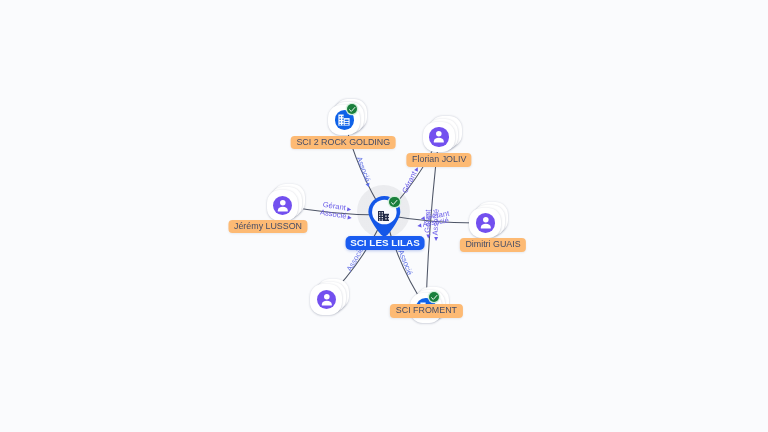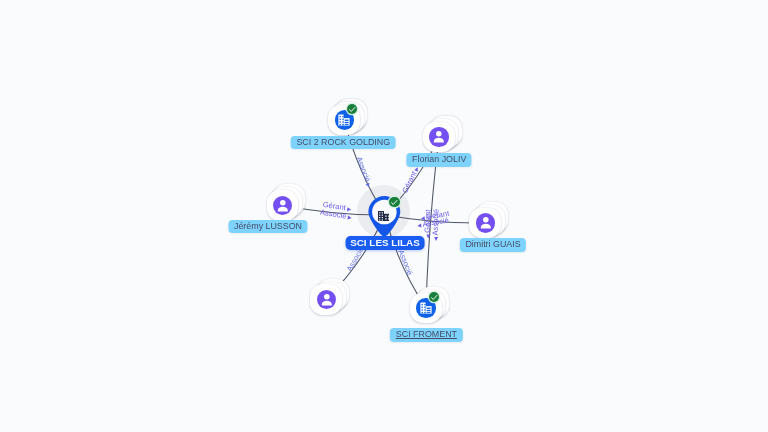--- a/index.html
+++ b/index.html
@@ -24,21 +24,21 @@
          box-shadow:0 0 0 1.3px rgba(212,240,220,.95);}
 
   
   .pin-wrap{position:absolute;width:0;height:0;}
   .halo{position:absolute;width:53px;height:53px;border-radius:50%;
         background:radial-gradient(circle, rgba(234,235,238,1) 0%, rgba(235,236,239,1) 74%, rgba(242,242,245,.6) 93%, rgba(250,250,252,0) 100%);}
   .pinsvg{position:absolute;left:-17px;top:-16.5px;}
   .pinicon{position:absolute;left:-7px;top:-4.9px;width:11.3px;height:10.4px;}
   .pincheck{position:absolute;left:4px;top:-15.5px;width:10.5px;height:10.5px;}
 
-  .nlabel{position:absolute;transform:translateX(-50%);background:#7dd3fc;border-radius:4px;
+  .nlabel{position:absolute;transform:translateX(-50%);background:#fdba74;border-radius:4px;
           padding:1px 5.5px;font-size:8.9px;line-height:11.5px;color:#454c66;white-space:nowrap;
           box-shadow:0 1px 2px rgba(60,70,100,.09);}
   .nlabel.center{background:#1a5cf0;color:#f4fbff;font-size:9.9px;line-height:12.2px;padding:1px 4.6px;border-radius:5px;
           box-shadow:0 1px 3px rgba(20,70,200,.28);letter-spacing:0px;font-weight:bold;}
   .elabel{position:absolute;font-size:7.6px;line-height:8px;color:#6a5ce8;white-space:nowrap;
           display:flex;align-items:center;gap:1.5px;transform-origin:50% 50%;}
   .elabel .earrow{font-size:5.2px;line-height:5px;display:inline-block;}
 </style>
 </head>
 <body>
@@ -167,21 +167,21 @@
             </svg>
           </div>
           <div class="check">
             <svg width="8.4" height="8.4" viewBox="0 0 24 24" fill="none" stroke="#fff" stroke-width="2.7" stroke-linecap="round" stroke-linejoin="round">
               <path d="M4.2 13.4l5.1 5.1 10.5-11.6"></path>
             </svg>
           </div>
         </div>
       </div>
     </div>
-    <div class="nlabel" style="left: 426.4px; top: 328px; text-decoration: underline;">SCI FROMENT</div>
+    <div class="nlabel" style="left: 426.4px; top: 304px;">SCI FROMENT</div>
     <div class="elabel" style="left: 336.5px; top: 207px; color: rgb(106, 92, 232); transform: translate(-50%, -50%) rotate(9deg);">
       <span>Gérant</span>
       <span class="earrow">▶</span>
     </div>
     <div class="elabel" style="left: 335.5px; top: 215px; color: rgb(106, 92, 232); transform: translate(-50%, -50%) rotate(9deg);">
       <span>Associé</span>
       <span class="earrow">▶</span>
     </div>
     <div class="elabel" style="left: 434.5px; top: 215.5px; color: rgb(106, 92, 232); transform: translate(-50%, -50%) rotate(-9deg);">
       <span class="earrow" style="transform: scaleX(-1);">▶</span>

